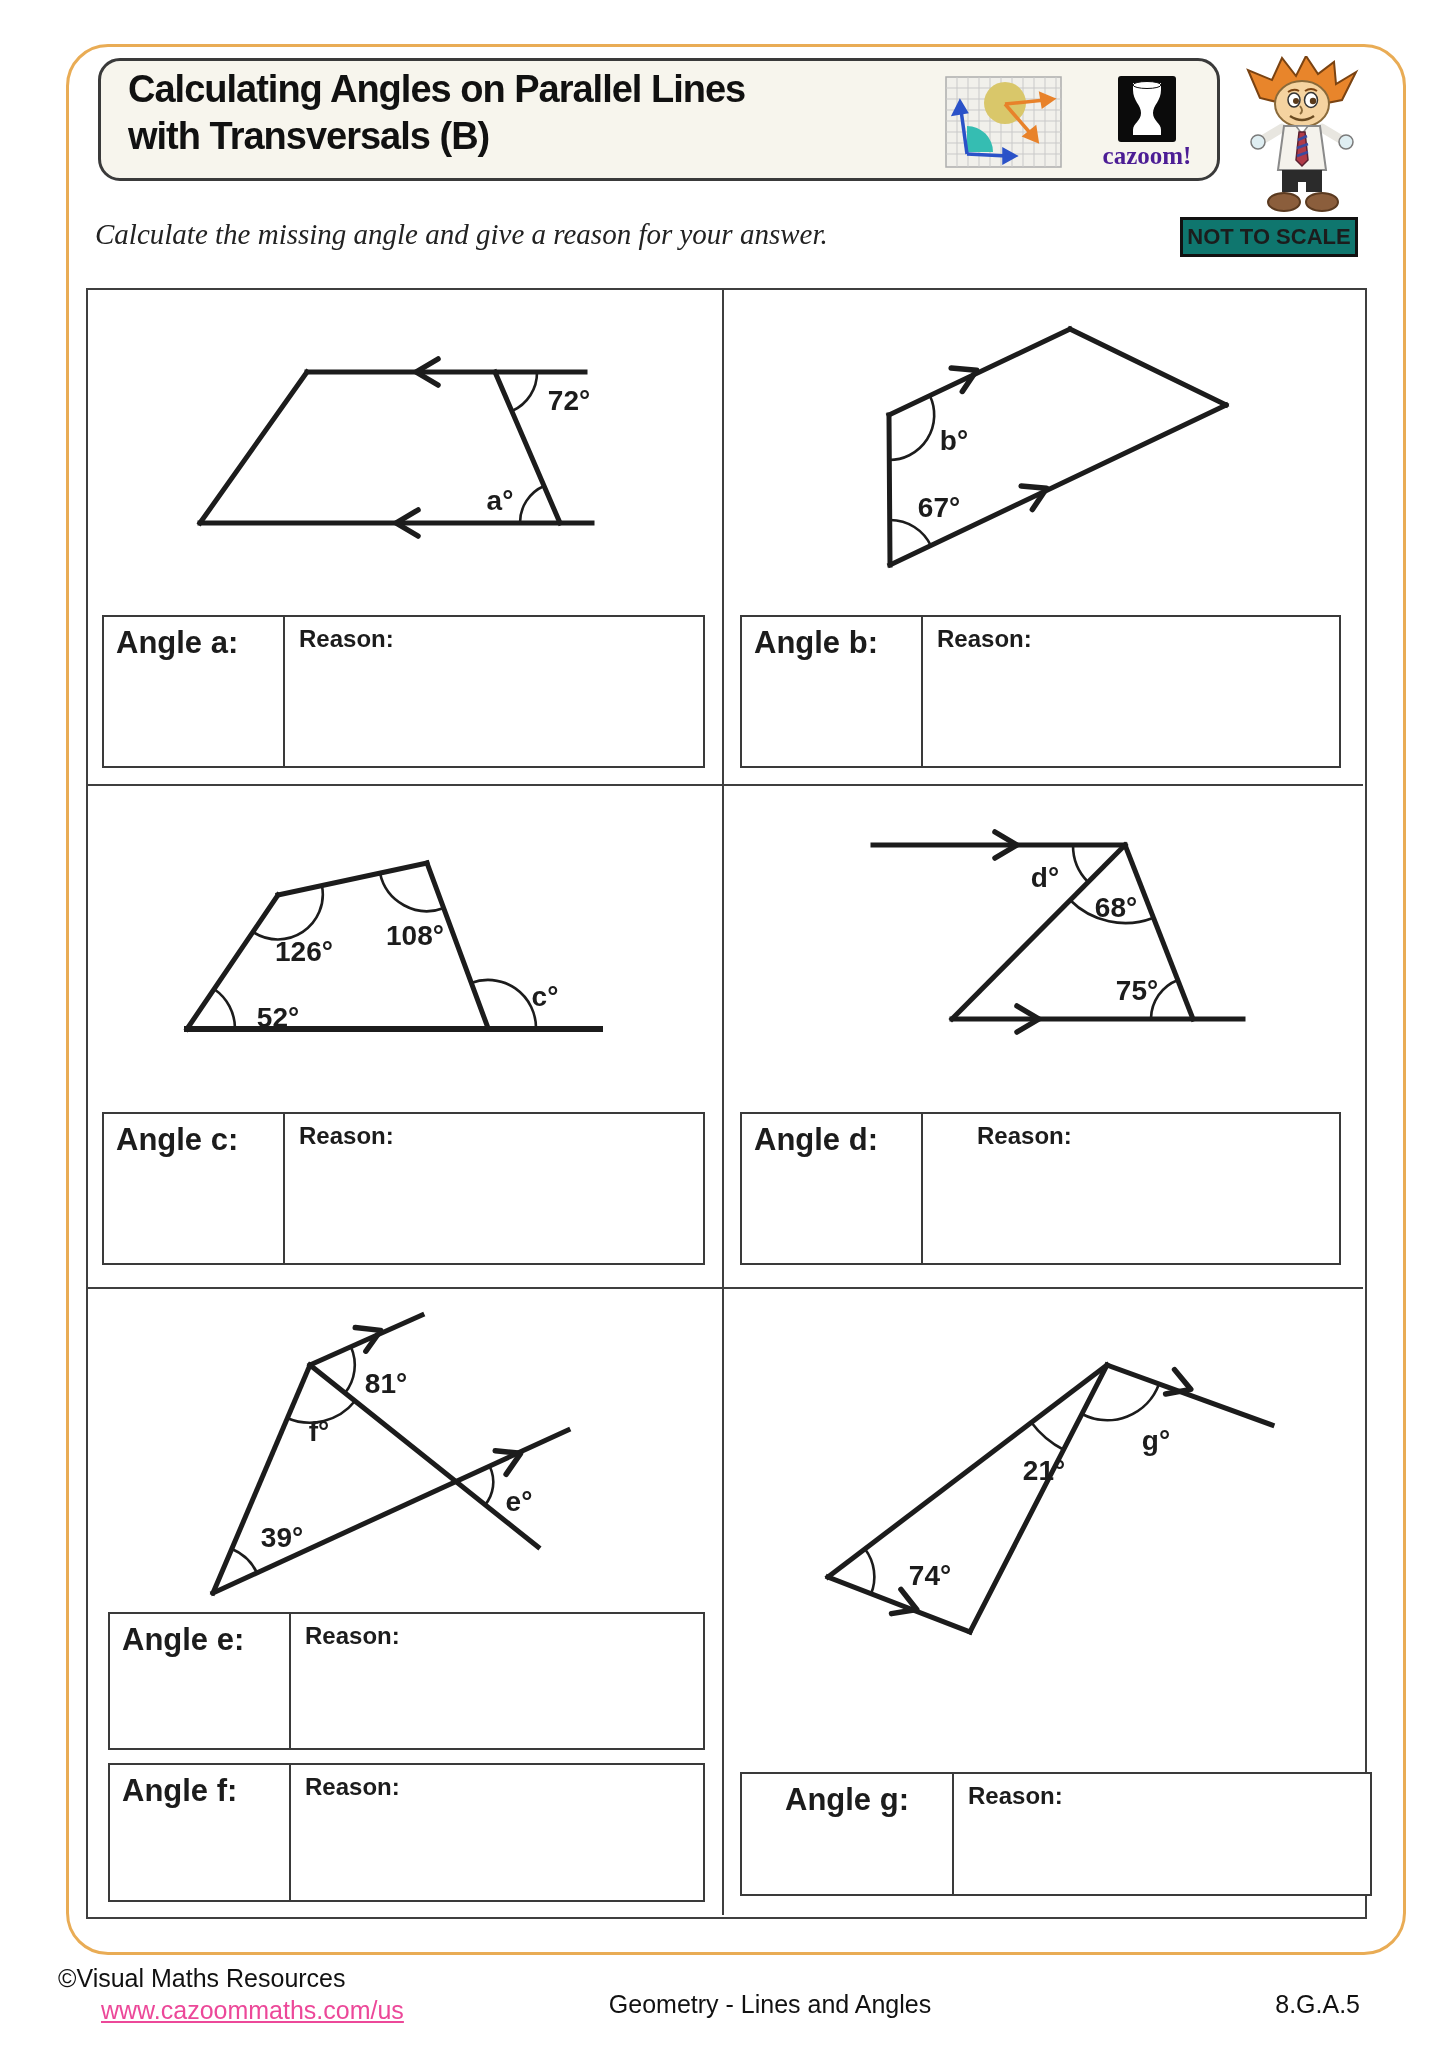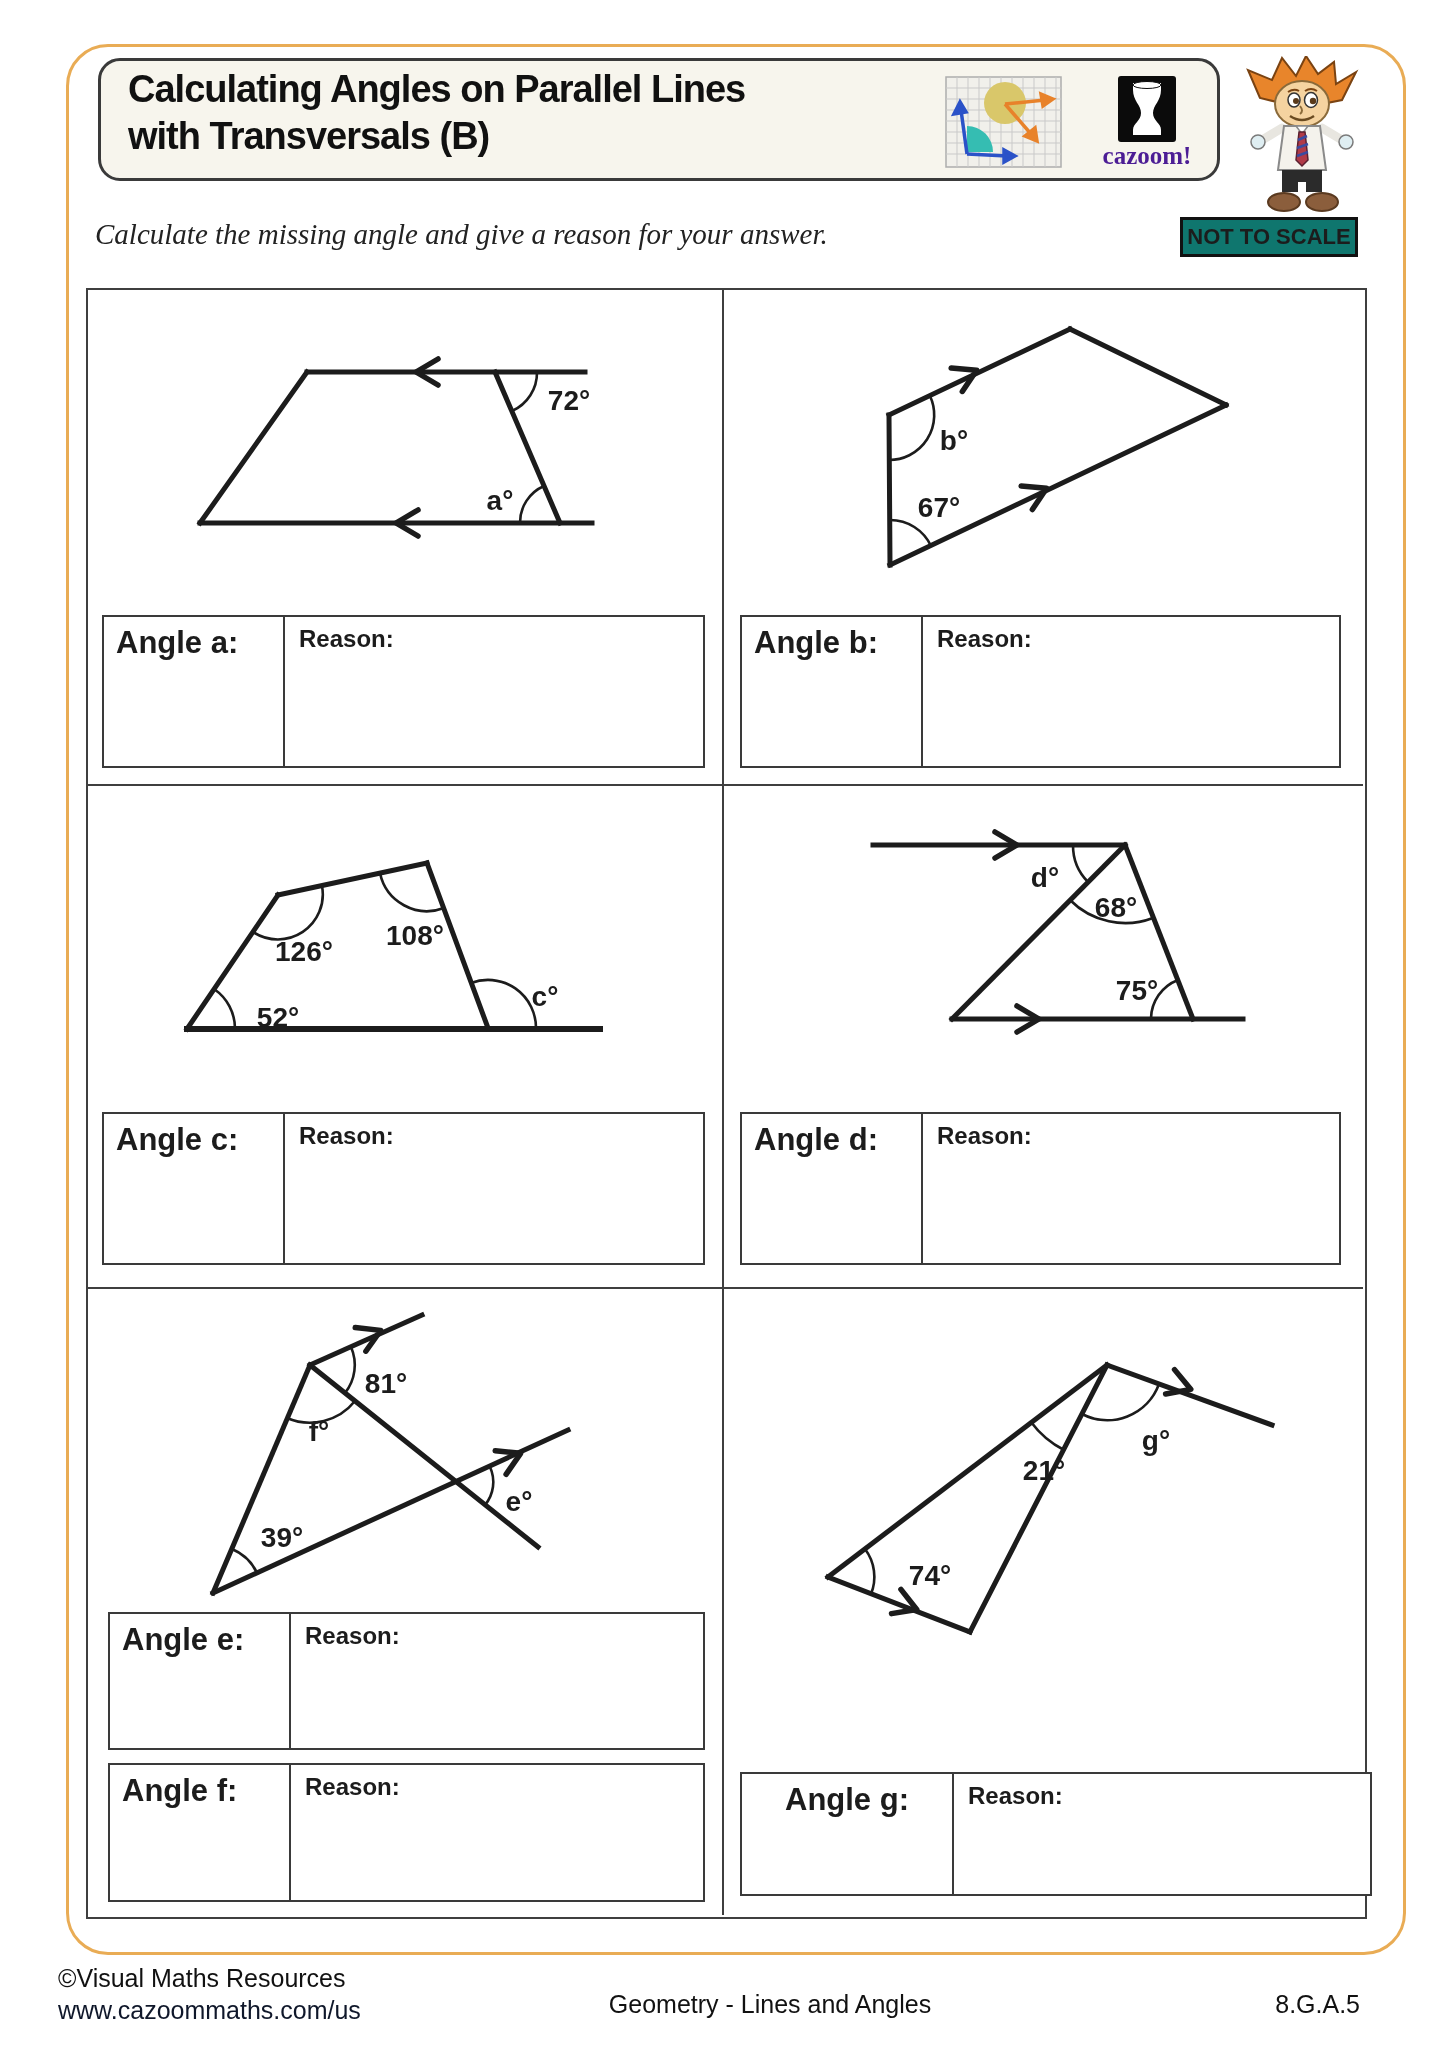--- a/index.html
+++ b/index.html
@@ -28,21 +28,21 @@
   .thick{stroke-width:6;}
   .arc{stroke:#1c1c1c;stroke-width:2.6;fill:none;}
   .chev{stroke:#1c1c1c;stroke-width:5.5;fill:none;stroke-linecap:round;stroke-linejoin:round;}
   text.alabel{font-family:"Liberation Sans",sans-serif;font-weight:bold;font-size:28px;fill:#1c1c1c;text-anchor:middle;}
   
   .ansbox{border:2px solid #3a3a3a;background:#fff;display:flex;}
   .ansbox .lab{width:167px;border-right:2px solid #3a3a3a;padding:8px 0 0 12px;font-weight:bold;font-size:31px;}
   .ansbox .rea{flex:1;padding:8px 0 0 14px;font-weight:bold;font-size:24px;}
   
   .foot{font-size:25px;color:#111;}
-  #foot-link{color:#0f172a;}
+  #foot-link{color:#ec4899;text-decoration:underline;margin-left:43px;}
 </style>
 </head>
 <body>
 
 <div class="abs" id="page-border"></div>
 
 <div class="abs" id="header-box"></div>
 <div class="abs" id="title">
   <div>Calculating Angles on Parallel Lines</div>
   <div>with Transversals (B)</div>
@@ -203,21 +203,21 @@
   <div class="rea">Reason:</div>
 </div>
 <div class="abs ansbox" style="left:740px;top:615px;width:597px;height:149px;">
   <div class="lab">Angle b:</div>
   <div class="rea">Reason:</div>
 </div>
 <div class="abs ansbox" style="left:102px;top:1112px;width:599px;height:149px;">
   <div class="lab">Angle c:</div>
   <div class="rea">Reason:</div>
 </div>
-<div class="abs ansbox" style="left:740px;top:1112px;width:597px;height:149px;">
+<div class="abs ansbox" style="left:740px;top:1112px;width:597px;height:149px;gap:40px;">
   <div class="lab">Angle d:</div>
   <div class="rea">Reason:</div>
 </div>
 <div class="abs ansbox" style="left:108px;top:1612px;width:593px;height:134px;">
   <div class="lab">Angle e:</div>
   <div class="rea">Reason:</div>
 </div>
 <div class="abs ansbox" style="left:108px;top:1763px;width:593px;height:135px;">
   <div class="lab">Angle f:</div>
   <div class="rea">Reason:</div>

